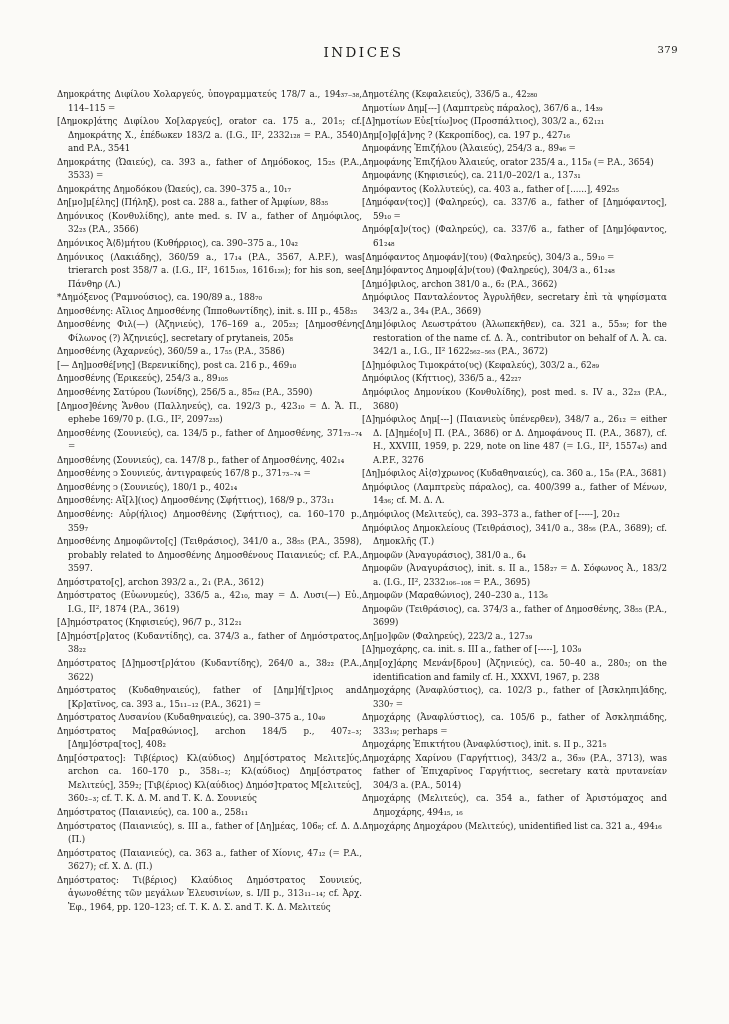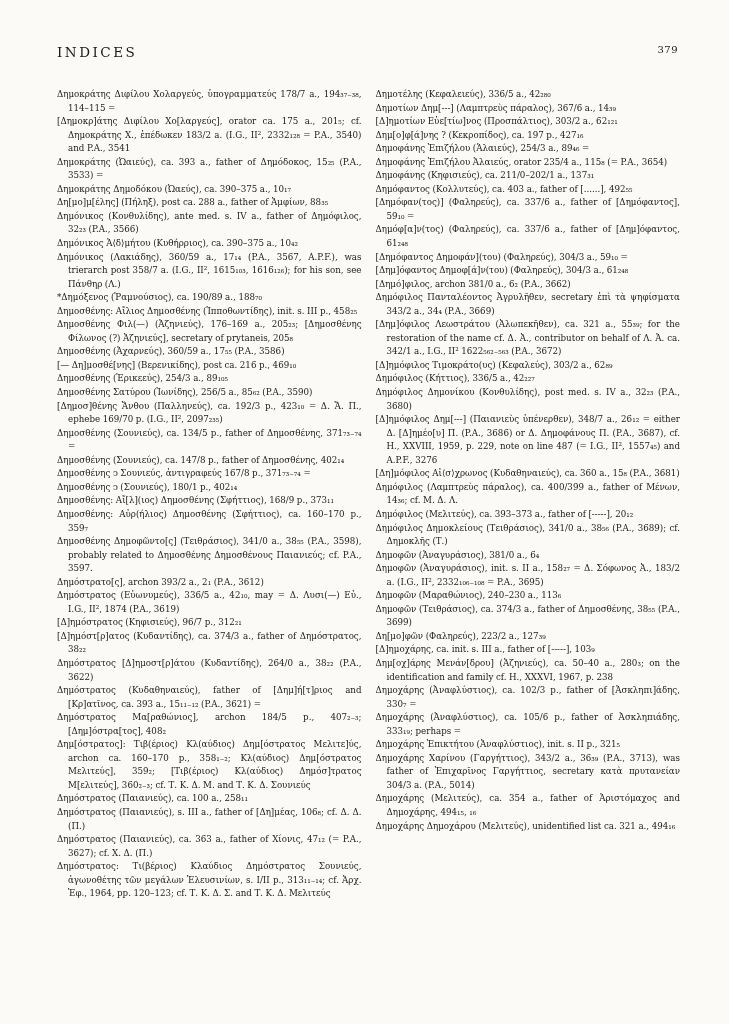--- a/index.html
+++ b/index.html
@@ -4,25 +4,25 @@
 <style>
   html,body{margin:0;padding:0;background:#e8e8e6;}
   .page{
     width:729px;height:1024px;margin:0 auto;background:#fbfaf7;
     font-family:"DejaVu Serif", serif;color:#1a1a18;
     position:relative;box-sizing:border-box;
     padding:44px 49px 30px 57px;overflow:hidden;
   }
   .header{position:relative;height:18px;margin-bottom:26px;}
   .title{
-    position:absolute;left:0;right:10px;text-align:left;
+    position:absolute;left:0;right:10px;text-align:center;
     font-size:13.5px;letter-spacing:2.5px;
   }
   .pageno{position:absolute;right:2px;top:0;font-size:10px;letter-spacing:.5px;}
-  .columns{display:flex;gap:14px;}
+  .columns{display:flex;}
   .col{width:305px;}
   .entry{
     font-size:8.7px;line-height:13.55px;text-align:justify;
     padding-left:11px;text-indent:-11px;
     word-spacing:-0.2px;
   }
 </style>
 </head>
 <body>
 
@@ -55,20 +55,21 @@
         <div class="entry">Δημοσθένης ͻ (Σουνιεύς), 180/1 p., 402₁₄</div>
         <div class="entry">Δημοσθένης: Αἴ[λ](ιος) Δημοσθένης (Σφήττιος), 168/9 p., 373₁₁</div>
         <div class="entry">Δημοσθένης: Αὐρ(ήλιος) Δημοσθένης (Σφήττιος), ca. 160–170 p., 359₇</div>
         <div class="entry">Δημοσθένης Δημοφῶντο[ς] (Τειθράσιος), 341/0 a., 38₅₅ (P.A., 3598), probably related to Δημοσθένης Δημοσθένους Παιανιεύς; cf. P.A., 3597.</div>
         <div class="entry">Δημόστρατο[ς], archon 393/2 a., 2₁ (P.A., 3612)</div>
         <div class="entry">Δημόστρατος (Εὐωνυμεύς), 336/5 a., 42₁₀, may = Δ. Λυσι(—) Εὐ., I.G., II², 1874 (P.A., 3619)</div>
         <div class="entry">[Δ]ημόστρατος (Κηφισιεύς), 96/7 p., 312₂₁</div>
         <div class="entry">[Δ]ημόστ[ρ]ατος (Κυδαντίδης), ca. 374/3 a., father of Δημόστρατος, 38₂₂</div>
         <div class="entry">Δημόστρατος [Δ]ημοστ[ρ]άτου (Κυδαντίδης), 264/0 a., 38₂₂ (P.A., 3622)</div>
         <div class="entry">Δημόστρατος (Κυδαθηναιεύς), father of [Δημ]ή[τ]ριος and [Κρ]ατῖνος, ca. 393 a., 15₁₁₋₁₂ (P.A., 3621) =</div>
+        <div class="entry">Δημόστρατος Λυσανίου (Κυδαθηναιεύς), ca. 390–375 a., 10₄₉</div>
         <div class="entry">Δημόστρατος Μα[ραθώνιος], archon 184/5 p., 407₂₋₃; [Δημ]όστρα[τος], 408₂</div>
         <div class="entry">Δημ[όστρατος]: Τιβ(έριος) Κλ(αύδιος) Δημ[όστρατος Μελιτε]ύς, archon ca. 160–170 p., 358₁₋₂; Κλ(αύδιος) Δημ[όστρατος Μελιτεύς], 359₂; [Τιβ(έριος) Κλ(αύδιος) Δημόσ]τρατος Μ[ελιτεύς], 360₂₋₃; cf. Τ. Κ. Δ. Μ. and Τ. Κ. Δ. Σουνιεύς</div>
         <div class="entry">Δημόστρατος (Παιανιεύς), ca. 100 a., 258₁₁</div>
         <div class="entry">Δημόστρατος (Παιανιεύς), s. III a., father of [Δη]μέας, 106₈; cf. Δ. Δ. (Π.)</div>
         <div class="entry">Δημόστρατος (Παιανιεύς), ca. 363 a., father of Χίονις, 47₁₂ (= P.A., 3627); cf. Χ. Δ. (Π.)</div>
         <div class="entry">Δημόστρατος: Τι(βέριος) Κλαύδιος Δημόστρατος Σουνιεύς, ἀγωνοθέτης τῶν μεγάλων Ἐλευσινίων, s. I/II p., 313₁₁₋₁₄; cf. Ἀρχ. Ἐφ., 1964, pp. 120–123; cf. Τ. Κ. Δ. Σ. and Τ. Κ. Δ. Μελιτεύς</div>
       </div>
     <div class="col" id="col-right">
         <div class="entry">Δημοτέλης (Κεφαλειεύς), 336/5 a., 42₂₈₀</div>
         <div class="entry">Δημοτίων Δημ[---] (Λαμπτρεὺς πάραλος), 367/6 a., 14₃₉</div>

